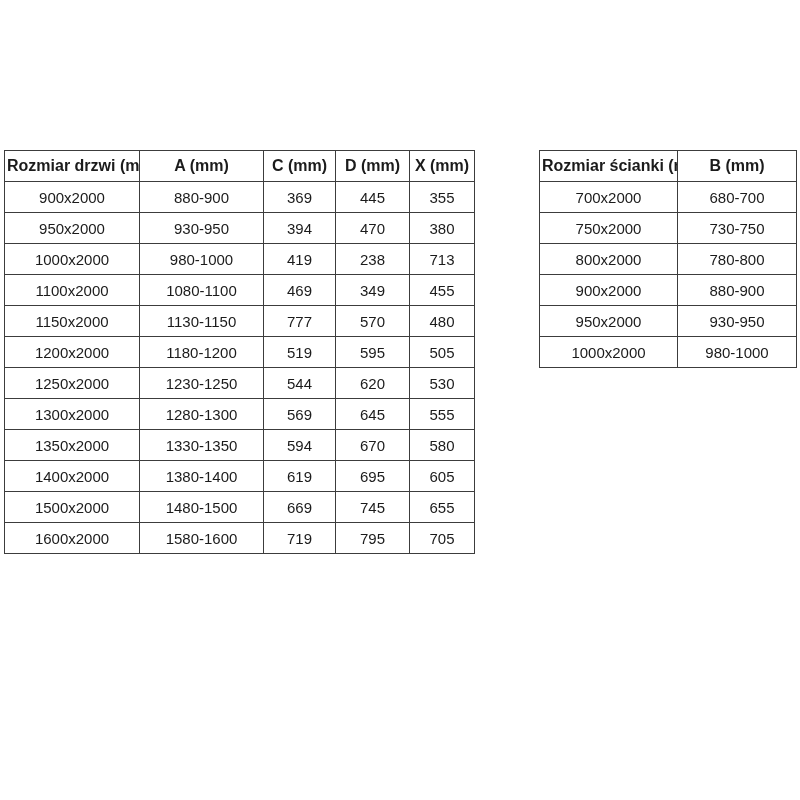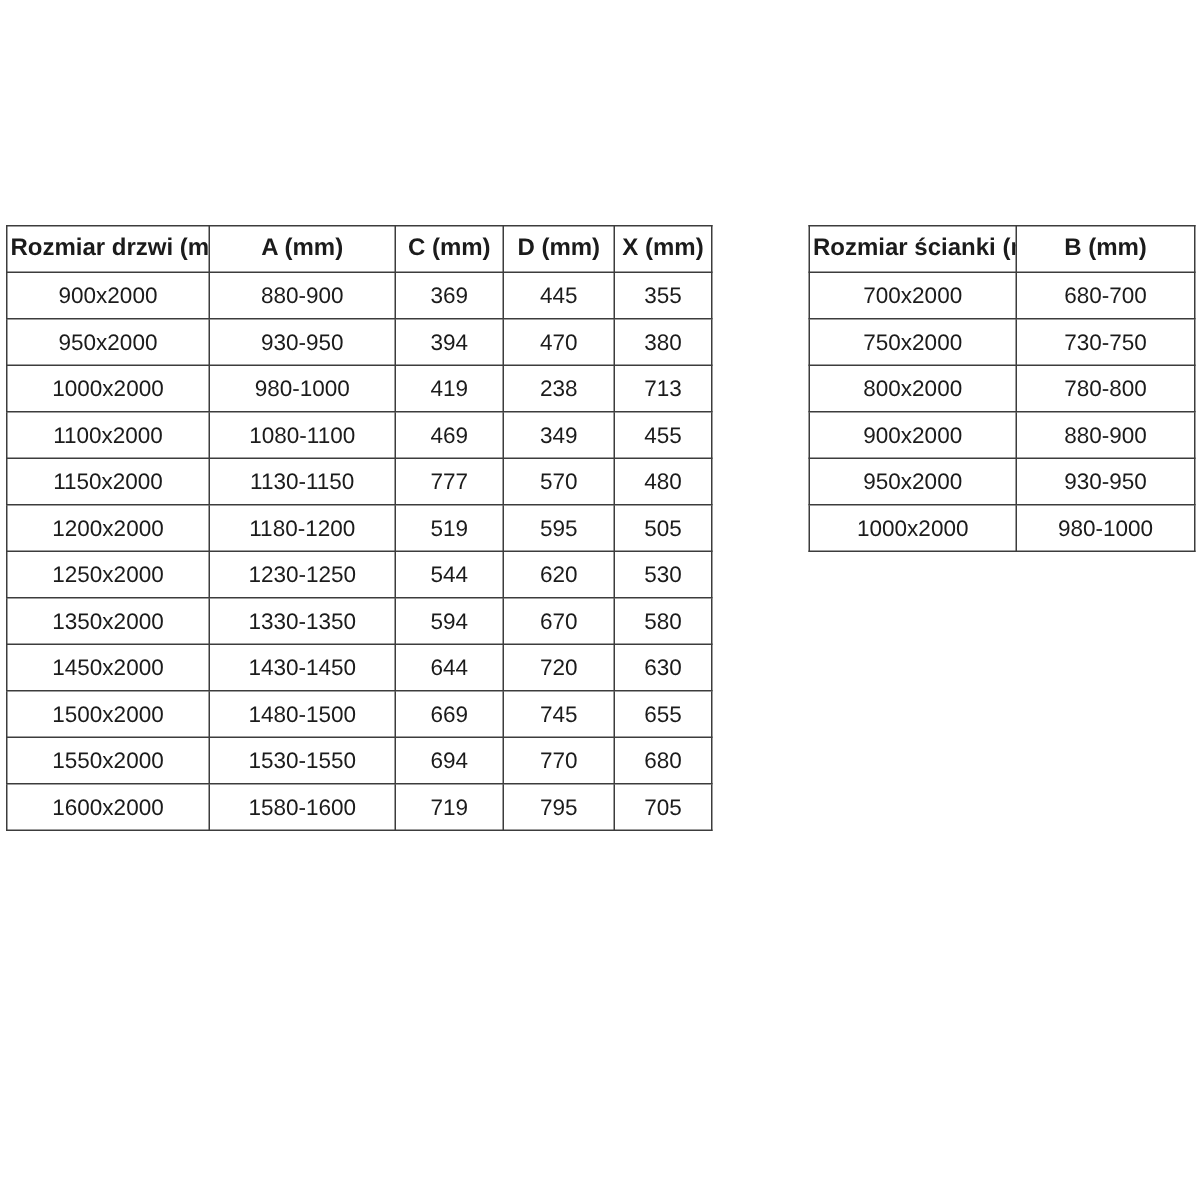--- a/index.html
+++ b/index.html
@@ -113,53 +113,53 @@
       </tr>
 
       <tr>
         <td>1250x2000</td>
         <td>1230-1250</td>
         <td>544</td>
         <td>620</td>
         <td>530</td>
       </tr>
 
+      <tr>
+        <td>1300x2000</td>
+        <td>1280-1300</td>
+        <td>569</td>
+        <td>645</td>
+        <td>555</td>
+      </tr>
 
       <tr>
         <td>1350x2000</td>
         <td>1330-1350</td>
         <td>594</td>
         <td>670</td>
         <td>580</td>
       </tr>
 
-
-      <tr>
-        <td>1450x2000</td>
-        <td>1430-1450</td>
-        <td>644</td>
-        <td>720</td>
-        <td>630</td>
-      </tr>
+      <tr>
+        <td>1400x2000</td>
+        <td>1380-1400</td>
+        <td>619</td>
+        <td>695</td>
+        <td>605</td>
+      </tr>
+
 
       <tr>
         <td>1500x2000</td>
         <td>1480-1500</td>
         <td>669</td>
         <td>745</td>
         <td>655</td>
       </tr>
 
-      <tr>
-        <td>1550x2000</td>
-        <td>1530-1550</td>
-        <td>694</td>
-        <td>770</td>
-        <td>680</td>
-      </tr>
 
       <tr>
         <td>1600x2000</td>
         <td>1580-1600</td>
         <td>719</td>
         <td>795</td>
         <td>705</td>
       </tr>
     </tbody>
 </table>

